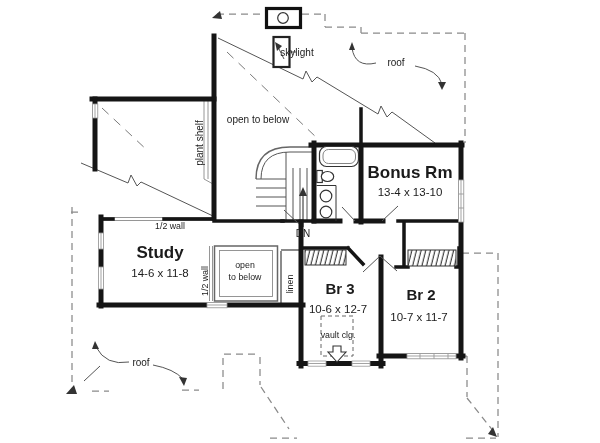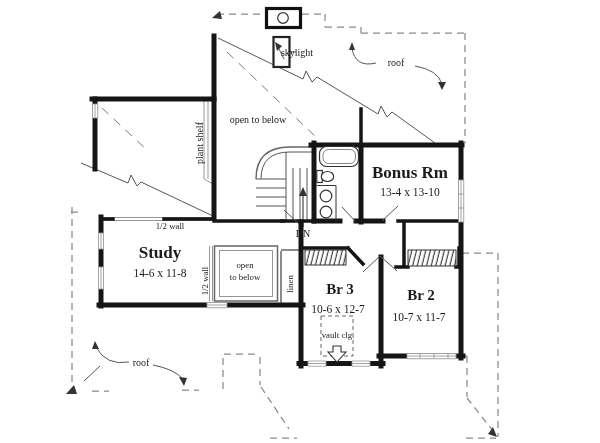--- a/index.html
+++ b/index.html
@@ -1,17 +1,17 @@
 <!DOCTYPE html>
 <html><head>
 <meta charset="utf-8">
 <style>
   html,body{margin:0;padding:0;background:#fff;}
   .stage{position:relative;width:600px;height:443px;background:#ffffff;overflow:hidden;
-         font-family:Liberation Serif, serif;}
+         font-family:Liberation Sans, sans-serif;}
   svg{display:block}
   
   .wall   {stroke:#151515;stroke-width:5;fill:none;stroke-linecap:square}
   .wall4  {stroke:#151515;stroke-width:3.5;fill:none;stroke-linecap:square}
   .thin   {stroke:#555;stroke-width:1;fill:none}
   .thin2  {stroke:#666;stroke-width:1.5;fill:none}
   .gray   {stroke:#8a8a8a;stroke-width:.9;fill:none}
   .dash   {stroke:#8a8a8a;stroke-width:1.25;fill:none;stroke-dasharray:7 5}
   .dashdiag{stroke:#7a7a7a;stroke-width:1;fill:none;stroke-dasharray:9 7}
   .dashv  {stroke:#666;stroke-width:1;fill:none;stroke-dasharray:4 3}

